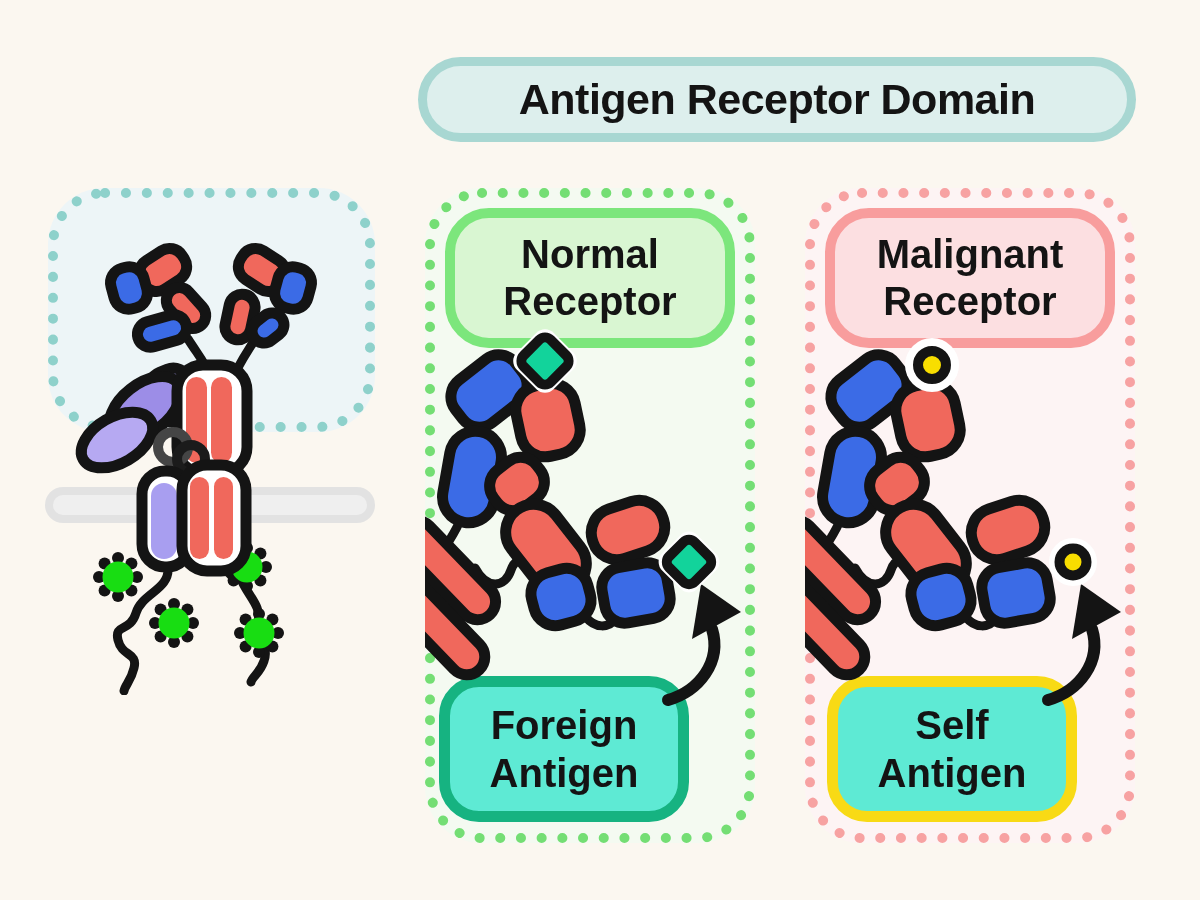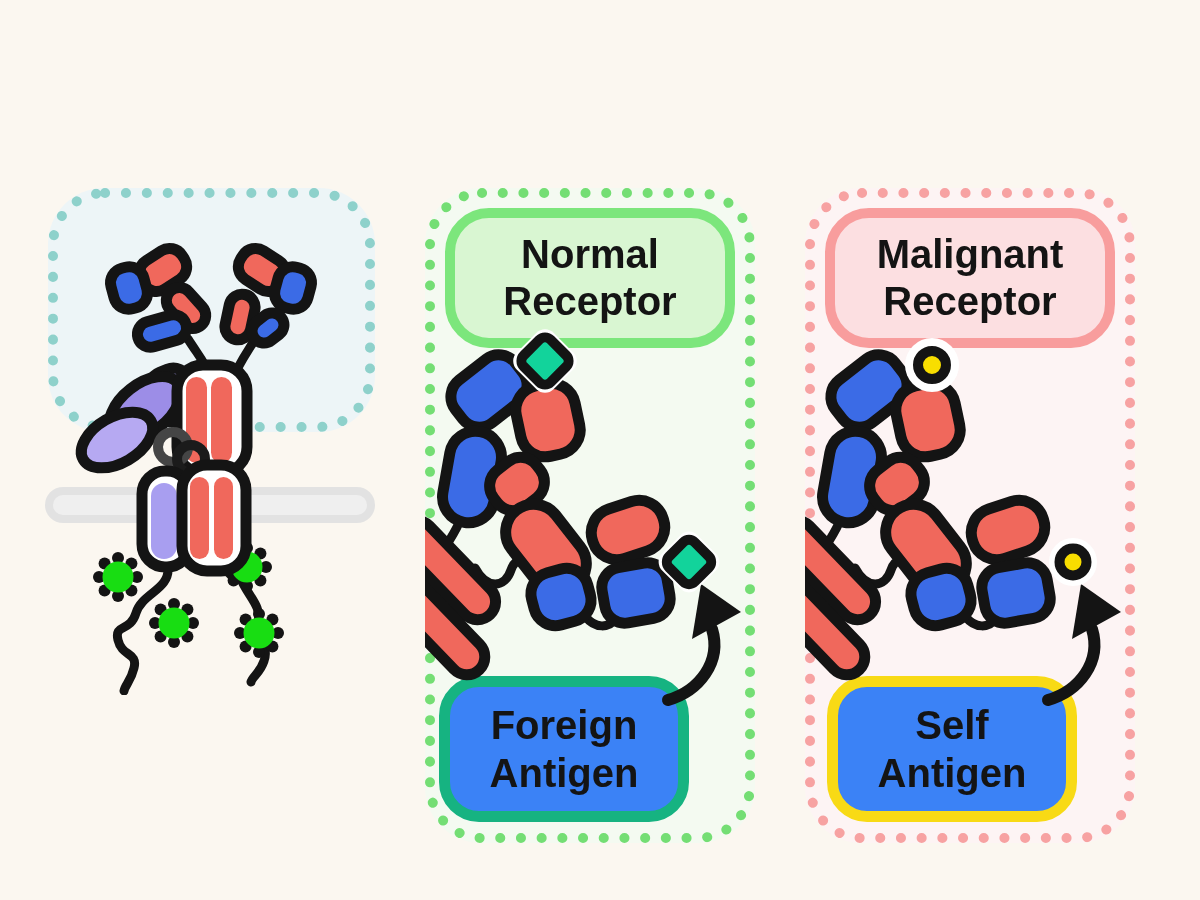--- a/index.html
+++ b/index.html
@@ -25,21 +25,21 @@
   .panel-malignant{left:805px;background:var(--c-malignant_panel_fill);}
   
   .label-pill{
     left:20px;top:20px;width:290px;height:140px;box-sizing:border-box;
     border-radius:44px;display:flex;flex-direction:column;align-items:center;justify-content:center;
     font-size:40px;font-weight:700;line-height:1.18;text-align:center;
   }
   .label-pill.normal{background:var(--c-normal_label_fill);border:10px solid var(--c-normal_label_border);}
   .label-pill.malignant{background:var(--c-malignant_label_fill);border:10px solid var(--c-malignant_label_border);}
   .antigen-pill{
-    left:14px;top:488px;width:250px;height:146px;box-sizing:border-box;background:#3b82f6;
+    left:14px;top:488px;width:250px;height:146px;box-sizing:border-box;background:#5eead4;
     border-radius:40px;display:flex;flex-direction:column;align-items:center;justify-content:center;
     font-size:40px;font-weight:700;line-height:1.2;text-align:center;
   }
   .antigen-pill.foreign{border:11px solid var(--c-foreign_label_border);}
   .antigen-pill.self{border:11px solid var(--c-self_label_border);margin-left:8px;}
   .panel-art{position:absolute;left:0;top:0;pointer-events:none;}
   
   .membrane{left:45px;top:487px;width:330px;height:36px;border-radius:18px;background:var(--c-membrane);}
   .membrane-inner{position:absolute;left:8px;top:8px;right:8px;bottom:8px;border-radius:10px;background:var(--c-membrane_inner);}
   .antibody{left:30px;top:225px;}
@@ -100,20 +100,23 @@
         </g>
 
       <path d="M 243,512 C 274,503 297,474 287,441" fill="none" style="stroke:var(--c-outline)" stroke-width="12" stroke-linecap="round"></path>
       <polygon points="276,396 316,424 267,451" style="fill:var(--c-outline)"></polygon>
     </g>
   </defs>
 </svg>
 
 <div class="canvas">
 
+  <div class="abs title-pill">
+    <span>Antigen Receptor Domain</span>
+  </div>
 
   <div class="abs dotted-box left-box">
     <svg class="dots" width="327" height="244">
       <rect x="5" y="5" width="317" height="234" rx="52" fill="none" style="stroke:var(--c-left_box_dots)" stroke-width="10" stroke-linecap="round" stroke-dasharray="0.1 20.8"></rect>
     </svg>
   </div>
 
   <div class="abs membrane">
     <div class="membrane-inner"></div>
   </div>

